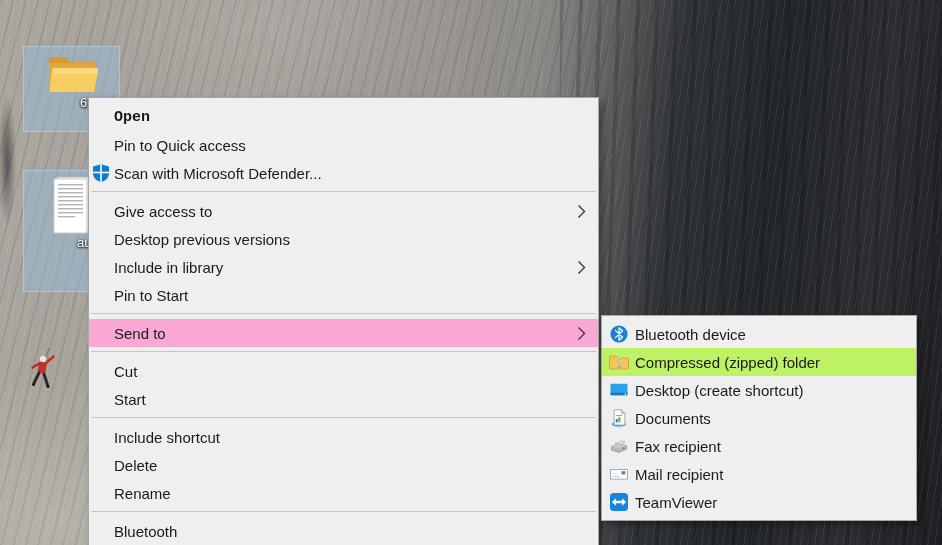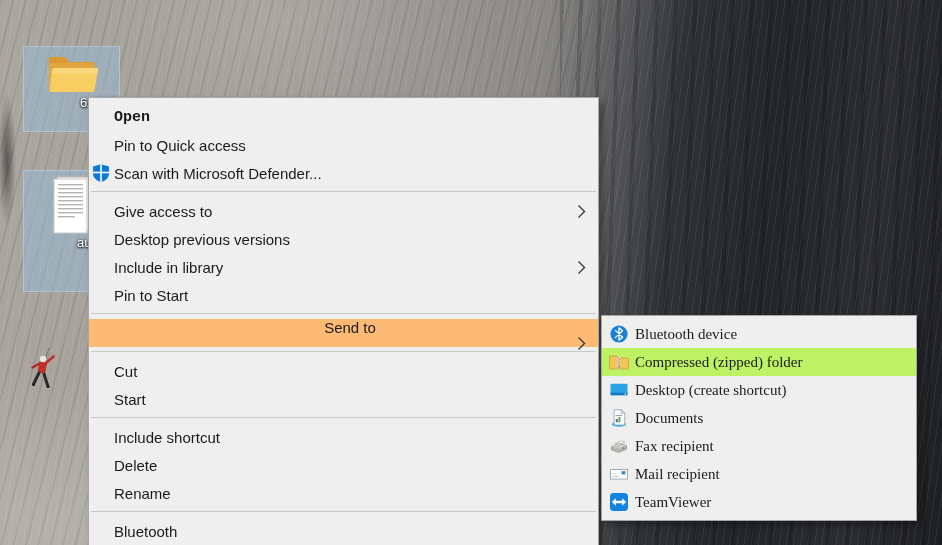--- a/index.html
+++ b/index.html
@@ -34,27 +34,27 @@
   
   .menu{
     position:absolute;background:#efefef;border:1px solid #a7a7a7;
     box-shadow:4px 4px 7px rgba(0,0,0,0.35);
     font-size:15px;color:#1a1a1a;
   }
   #ctxmenu{left:88px;top:97px;width:509px;padding:5px 0 8px 0;}
   #sendto-submenu{left:601px;top:315px;width:314px;padding:4px 0;}
   .mrow{height:28px;display:flex;align-items:center;position:relative;
     padding-left:25px;padding-right:12px;cursor:default;}
-  .mrow.hl{background:#fdba74;flex-direction:column;}
+  .mrow.hl{background:#f9a8d4;}
   .mrow .gicon{position:absolute;left:2px;top:4px;width:20px;height:20px;}
   .msep{height:1px;background:#c6c6c6;margin:4px 2px 5px 2px;}
   .bold{font-weight:bold;font-family:Liberation Mono, monospace;}
   .arrow{margin-left:auto;display:flex;align-items:center;}
   .srow{height:28px;display:flex;align-items:center;position:relative;
-    padding-left:33px;padding-right:10px;cursor:default;font-family:Liberation Serif, serif;}
+    padding-left:33px;padding-right:10px;cursor:default;}
   .srow.hl{background:#bef264;}
   .srow .gicon{position:absolute;left:7px;top:4px;width:20px;height:20px;}
   .mlabel,.slabel{white-space:nowrap;}
 </style>
 </head>
 <body>
 
 <div id="screen">
 
   <div class="streaks-right"></div>

